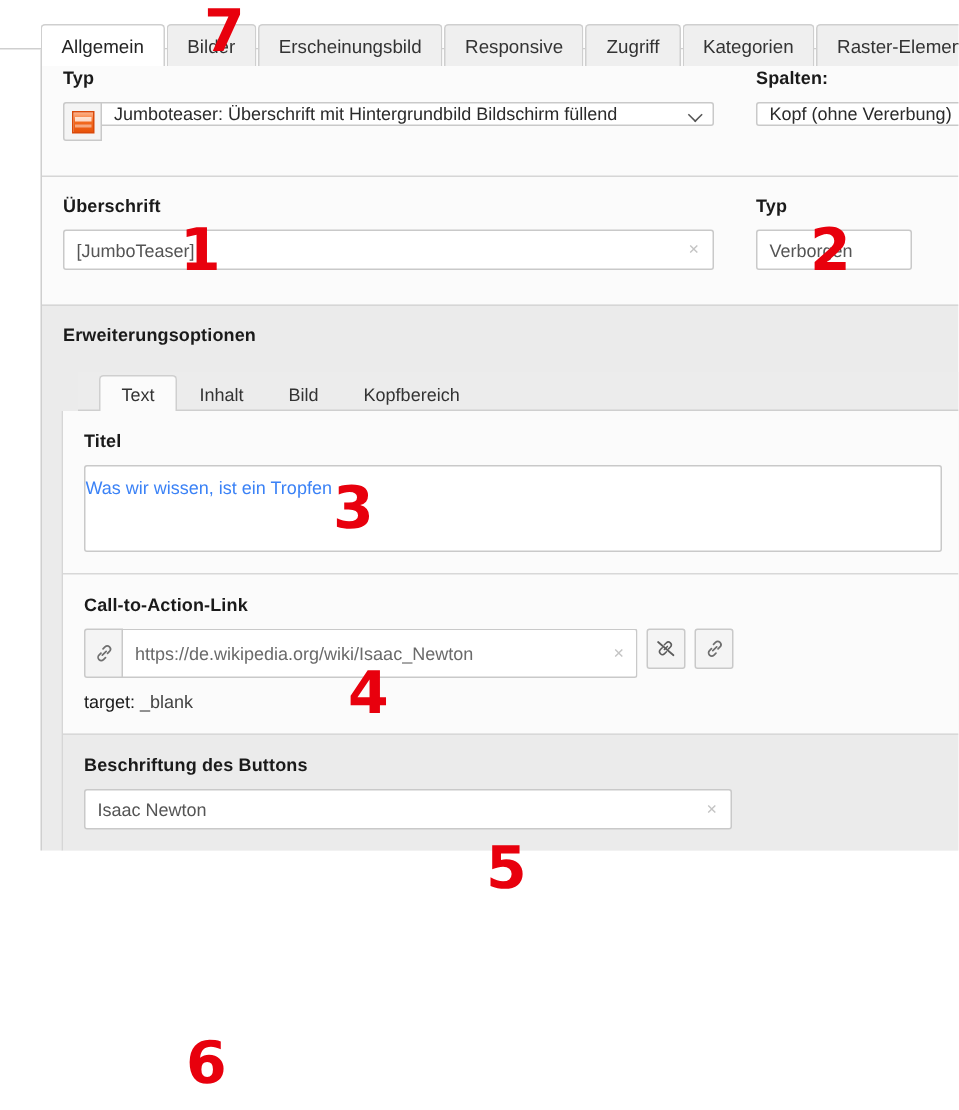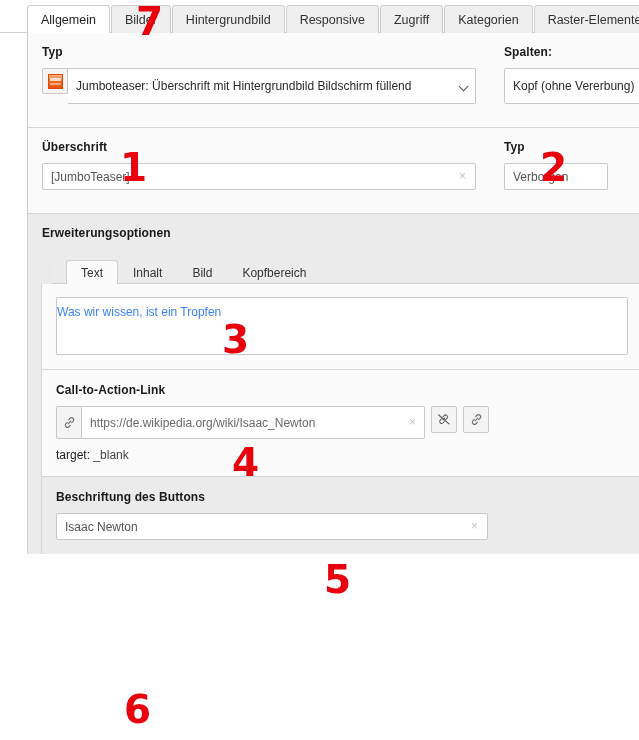--- a/index.html
+++ b/index.html
@@ -32,21 +32,21 @@
     color: #333333;
     padding: 7px 13px 6px 13px;
     line-height: 14px;
     border: 1px solid transparent;
     border-bottom: none;
     background: #efefef;
     border-color: #cfcfcf;
     margin-right: 1px;
     border-radius: 3px 3px 0 0;
     position: relative;
-    top: 1px;
+    top: 12px;
     white-space: nowrap;
   }
   .otab.active {
     background: #ffffff;
     border-color: #cfcfcf;
     color: #222222;
     z-index: 3;
   }
 
   
@@ -111,21 +111,21 @@
     left: 1px; right: 1px; top: 8px;
     height: 2px;
     background: rgba(255,255,255,.45);
   }
 
   .sel {
     position: relative;
     border: 1px solid #c9c9c9;
     background: #ffffff;
     border-radius: 2px;
-    height: 36px;
+    height: 16px;
     box-sizing: border-box;
     display: flex;
     align-items: center;
     padding: 0 24px 0 8px;
     font-size: 12px;
     color: #2b2b2b;
     white-space: nowrap;
     overflow: hidden;
   }
   .selwrap .sel {
@@ -296,21 +296,21 @@
     z-index: 50;
     pointer-events: none;
   }
 </style>
 </head>
 <body>
 
 <div class="outer-tabs">
   <div class="otab active"><span>Allgemein</span></div>
   <div class="otab"><span>Bilder</span></div>
-  <div class="otab"><span>Hintergrundbild</span></div>
+  <div class="otab"><span>Erscheinungsbild</span></div>
   <div class="otab"><span>Responsive</span></div>
   <div class="otab"><span>Zugriff</span></div>
   <div class="otab"><span>Kategorien</span></div>
   <div class="otab"><span>Raster-Elemente</span></div>
 </div>
 
 <div class="panel">
 
   <div class="sec">
     <div class="sec-inner">
@@ -365,20 +365,21 @@
     <div class="inner-tabs" style="padding-left:14px">
       <div class="itab active"><span>Text</span></div>
       <div class="itab"><span>Inhalt</span></div>
       <div class="itab"><span>Bild</span></div>
       <div class="itab"><span>Kopfbereich</span></div>
     </div>
 
     <div class="inner-body">
 
       <div class="fieldblock">
+        <label class="lbl">Titel</label>
         <div class="area" style="width:572px">
           <span>Was wir wissen, ist ein Tropfen</span>
         </div>
       </div>
 
 
       <div class="fieldblock divider-top">
         <label class="lbl">Call-to-Action-Link</label>
         <div class="linkgroup">
           <div class="lg-prefix">

